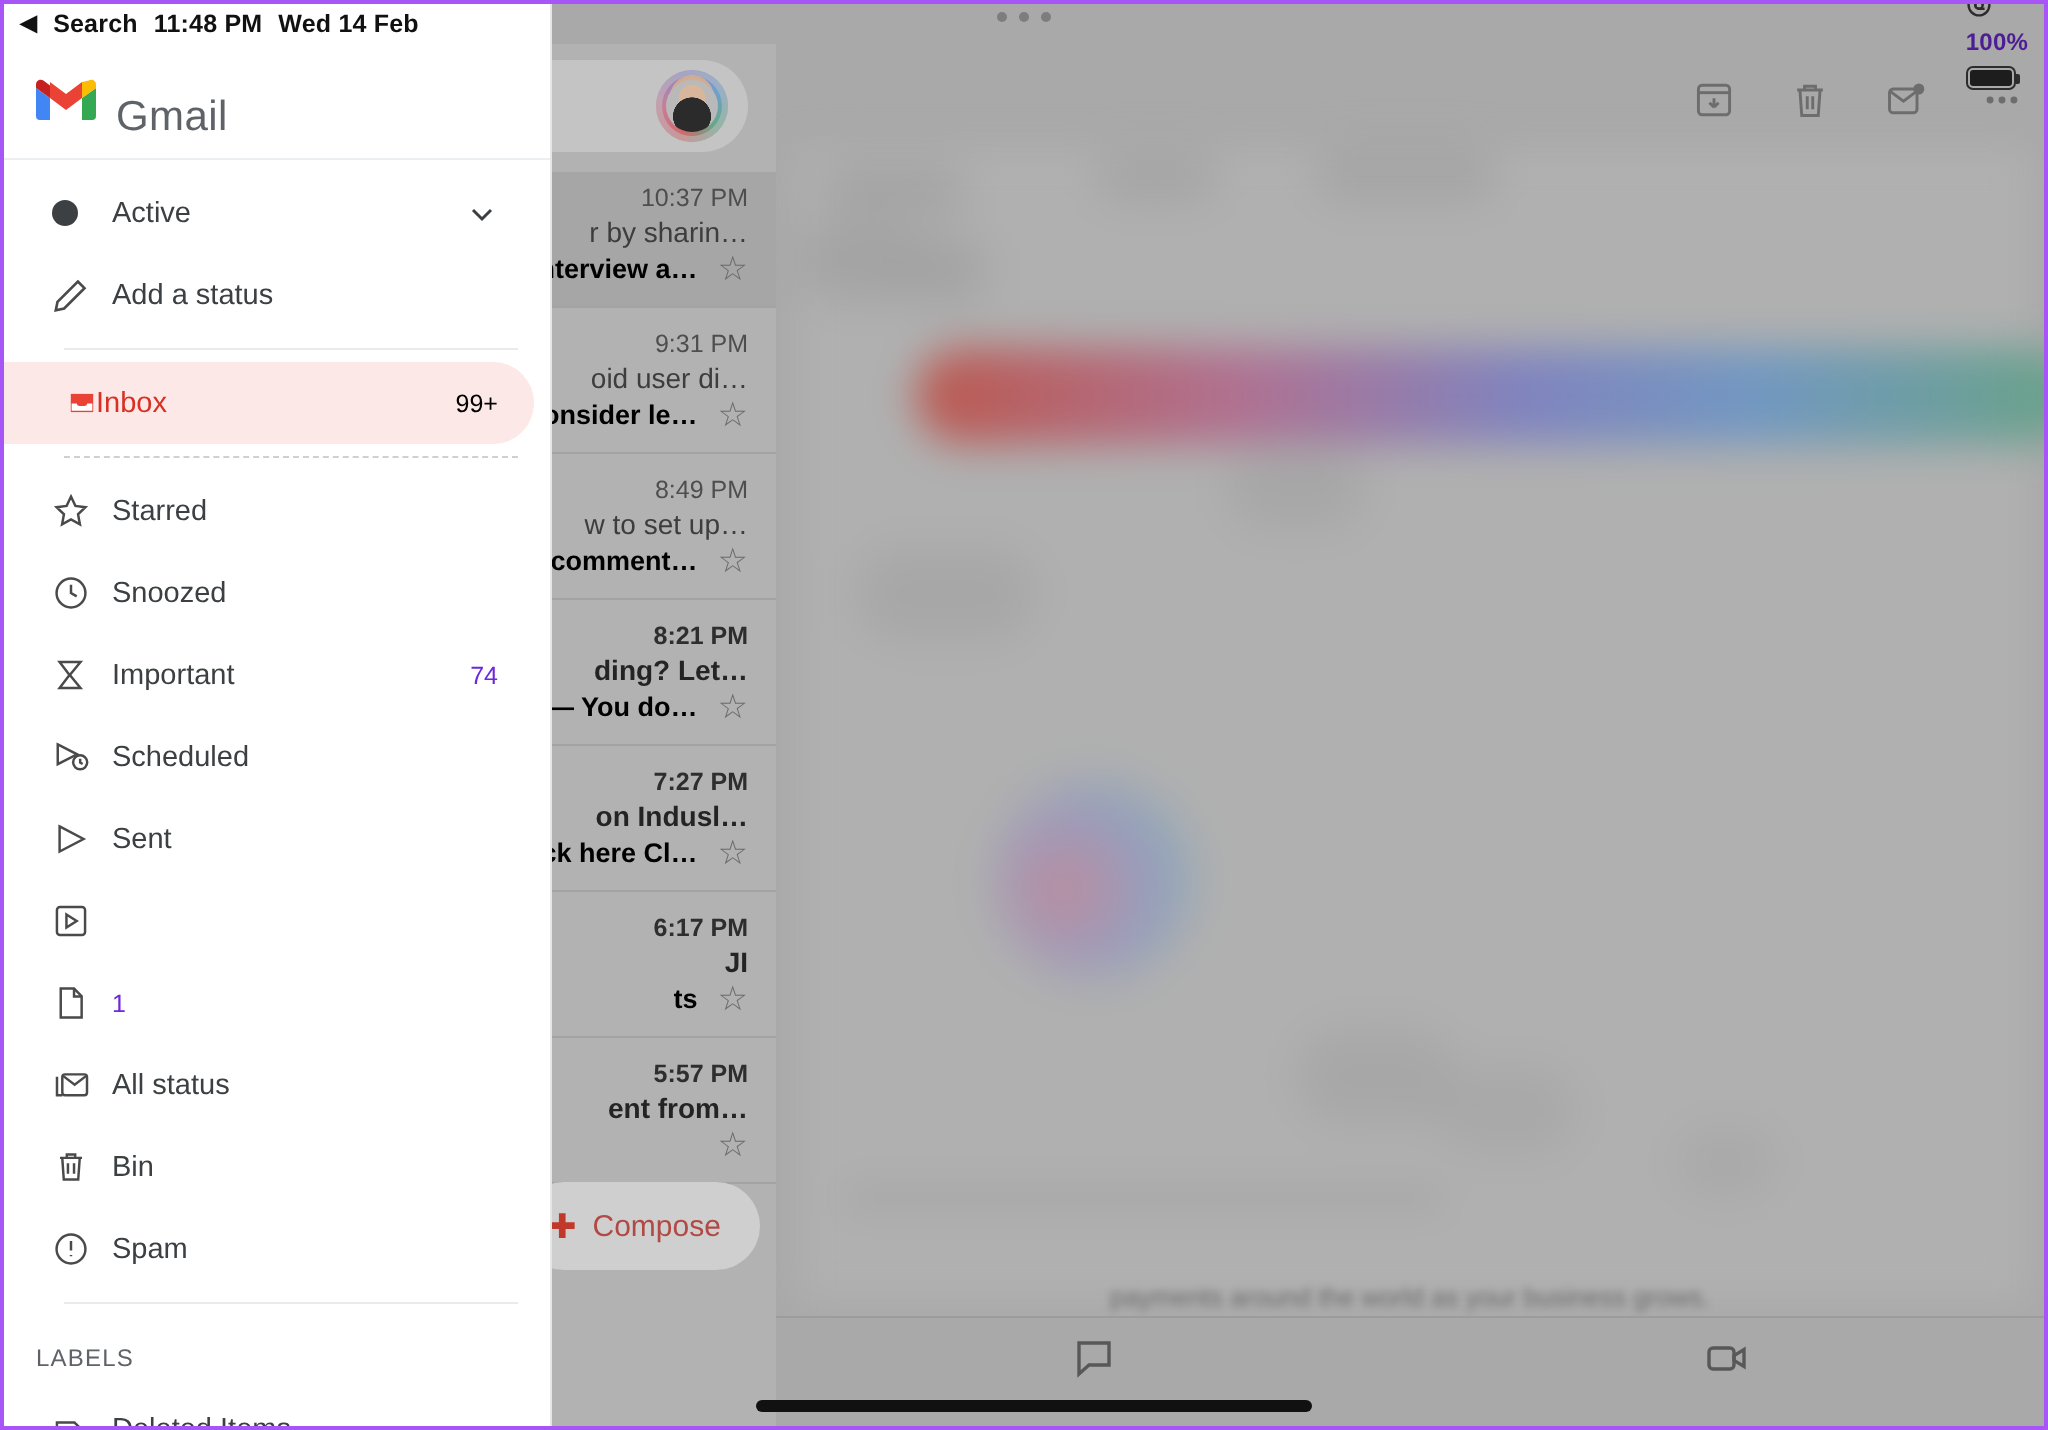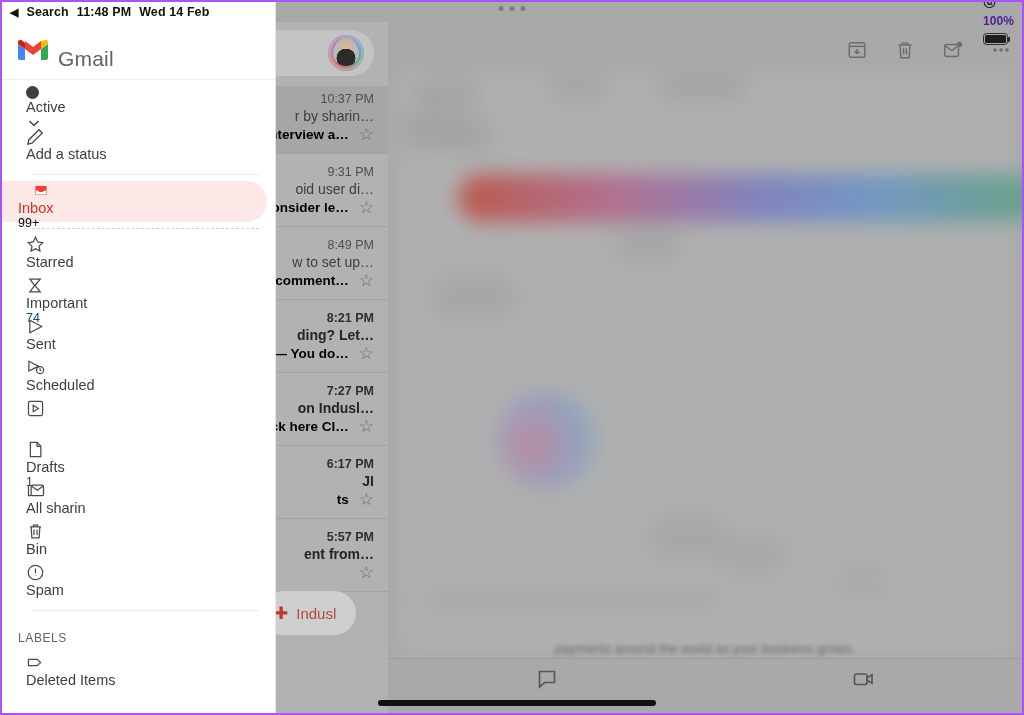--- a/index.html
+++ b/index.html
@@ -152,27 +152,27 @@
     border-right: 1px solid #e6e6e6;
   }
   #drawer-head {
     height: 58px; display: flex; align-items: center; gap: 10px;
     padding: 0 0 0 16px; border-bottom: 1px solid #eceff1;
     margin-top: 20px;
   }
   #gmail-word { font-size: 21px; color: #5f6368; letter-spacing: .2px; margin-top: 16px; }
 
   .nav-item {
-    display: flex; align-items: flex-start; height: 41px;
+    display: flex; align-items: center; height: 41px;
     padding: 0 18px 0 16px; margin: 0 8px; border-radius: 0 22px 22px 0;
-    color: #3c4043; font-size: 14.5px; cursor: default; flex-direction: column;
+    color: #3c4043; font-size: 14.5px; cursor: default;
   }
   .nav-item .ic { width: 30px; flex: none; display: flex; align-items: center; color: #4a4a4a; }
   .nav-item .lbl { flex: 1; }
-  .nav-item .cnt { font-size: 12.5px; color: #0c4a6e; }
+  .nav-item .cnt { font-size: 12.5px; color: #6d28d9; }
   .nav-item.active { background: #fce8e6; color: #d93025; margin-left: 0; border-radius: 0 22px 22px 0; }
   .nav-item.active .ic { color: #ea4335; }
   .nav-item.active .cnt { color: #000000; }
   .nav-sep { height: 1px; background: #e8eaed; margin: 6px 16px 6px 30px; }
   .nav-sep.dotted { border-top: 1px dashed #d0d0d0; background: none; height: 0; }
   .status-dot { width: 13px; height: 13px; border-radius: 50%; background: #3c4043; }
   #labels-head {
     padding: 14px 16px 8px 16px; font-size: 12px; color: #5f6368; letter-spacing: .6px;
   }
   #nav-scroll { height: calc(100% - 78px); overflow: hidden; padding-top: 6px; }
@@ -248,21 +248,21 @@
       <div class="m-time bold">5:57 PM</div>
       <div class="m-sub bold">ent from…</div>
       <div class="m-snip-row">
         <div class="m-snip"></div>
         <div class="m-star">☆</div>
       </div>
     </div>
 
     <div id="compose-btn">
       <span class="plus">✚</span>
-      <span>Indusl</span>
+      <span>Compose</span>
     </div>
   </div>
 
   <div id="grabber">
     <span></span>
       <span></span>
       <span></span>
   </div>
 
   <div id="app-toolbar">
@@ -417,83 +417,92 @@
       <div class="nav-item">
         <span class="ic">
           <svg width="19" height="19" viewBox="0 0 20 20" fill="none" stroke="#4a4a4a" stroke-width="1.3">
             <path d="M10 2.4l2.3 4.9 5.3.7-3.9 3.7 1 5.3-4.7-2.6-4.7 2.6 1-5.3-3.9-3.7 5.3-.7z"></path>
           </svg>
         </span>
         <span class="lbl">Starred</span>
         <span class="cnt"></span>
       </div>
 
+      <div class="nav-item">
+        <span class="ic">
+          <svg width="19" height="19" viewBox="0 0 20 20" fill="none" stroke="#4a4a4a" stroke-width="1.3">
+            <circle cx="10" cy="10" r="7.6"></circle>
+              <path d="M10 5.6V10l3 1.8"></path>
+          </svg>
+        </span>
+        <span class="lbl">Snoozed</span>
+        <span class="cnt"></span>
+      </div>
 
       <div class="nav-item">
         <span class="ic">
           <svg width="19" height="19" viewBox="0 0 20 20" fill="none" stroke="#4a4a4a" stroke-width="1.3">
             <path d="M4 3.2h11L9.4 10 15 16.8H4l5.2-6.8z"></path>
           </svg>
         </span>
         <span class="lbl">Important</span>
         <span class="cnt">74</span>
-      </div>
-
-      <div class="nav-item">
-        <span class="ic">
-          <svg width="19" height="19" viewBox="0 0 20 20" fill="none" stroke="#4a4a4a" stroke-width="1.3">
-            <path d="M4 3.4L16.6 10 4 16.6V3.4z"></path>
-          </svg>
-        </span>
-        <span class="lbl">Sent</span>
-        <span class="cnt"></span>
       </div>
 
       <div class="nav-item">
         <span class="ic">
           <svg width="20" height="19" viewBox="0 0 21 20" fill="none" stroke="#4a4a4a" stroke-width="1.3">
             <path d="M3 3.4L13.2 8.6 3 13.8V3.4z"></path>
               <circle cx="14.8" cy="12.8" r="3.7"></circle>
               <path d="M14.8 10.9v2l1.3.8"></path>
           </svg>
         </span>
         <span class="lbl">Scheduled</span>
         <span class="cnt"></span>
       </div>
 
       <div class="nav-item">
         <span class="ic">
           <svg width="19" height="19" viewBox="0 0 20 20" fill="none" stroke="#4a4a4a" stroke-width="1.3">
+            <path d="M4 3.4L16.6 10 4 16.6V3.4z"></path>
+          </svg>
+        </span>
+        <span class="lbl">Sent</span>
+        <span class="cnt"></span>
+      </div>
+
+      <div class="nav-item">
+        <span class="ic">
+          <svg width="19" height="19" viewBox="0 0 20 20" fill="none" stroke="#4a4a4a" stroke-width="1.3">
             <rect x="2.6" y="2.6" width="14.8" height="14.8" rx="1.6"></rect>
               <path d="M7.6 6.6L13 10l-5.4 3.4V6.6z"></path>
           </svg>
         </span>
         <span class="cnt"></span>
       </div>
 
       <div class="nav-item">
         <span class="ic">
           <svg width="19" height="19" viewBox="0 0 20 20" fill="none" stroke="#4a4a4a" stroke-width="1.3">
             <path d="M4.6 2.4h7l4 4v11.2H4.6z"></path>
               <path d="M11.6 2.4v4.2h4"></path>
           </svg>
         </span>
-        <span class="lbl">Drafts</span>
         <span class="cnt">1</span>
       </div>
 
       <div class="nav-item">
         <span class="ic">
           <svg width="20" height="19" viewBox="0 0 21 20" fill="none" stroke="#4a4a4a" stroke-width="1.3">
             <rect x="5.4" y="4.4" width="13" height="11" rx="1.4"></rect>
               <path d="M5.8 5.2l6.1 4.6 6.1-4.6"></path>
             <path d="M2.6 5.6v9.8h2.8"></path>
           </svg>
         </span>
-        <span class="lbl">All sharin</span>
+        <span class="lbl">All status</span>
         <span class="cnt"></span>
       </div>
 
       <div class="nav-item">
         <span class="ic">
           <svg width="19" height="19" viewBox="0 0 20 20" fill="none" stroke="#4a4a4a" stroke-width="1.3">
             <path d="M4.2 5.2h11.6M7.8 5.2V3.4h4.4v1.8"></path>
               <path d="M5.4 5.2l.8 11.4h7.6l.8-11.4"></path>
             <path d="M8.4 8v5.6M11.6 8v5.6"></path>
           </svg>

